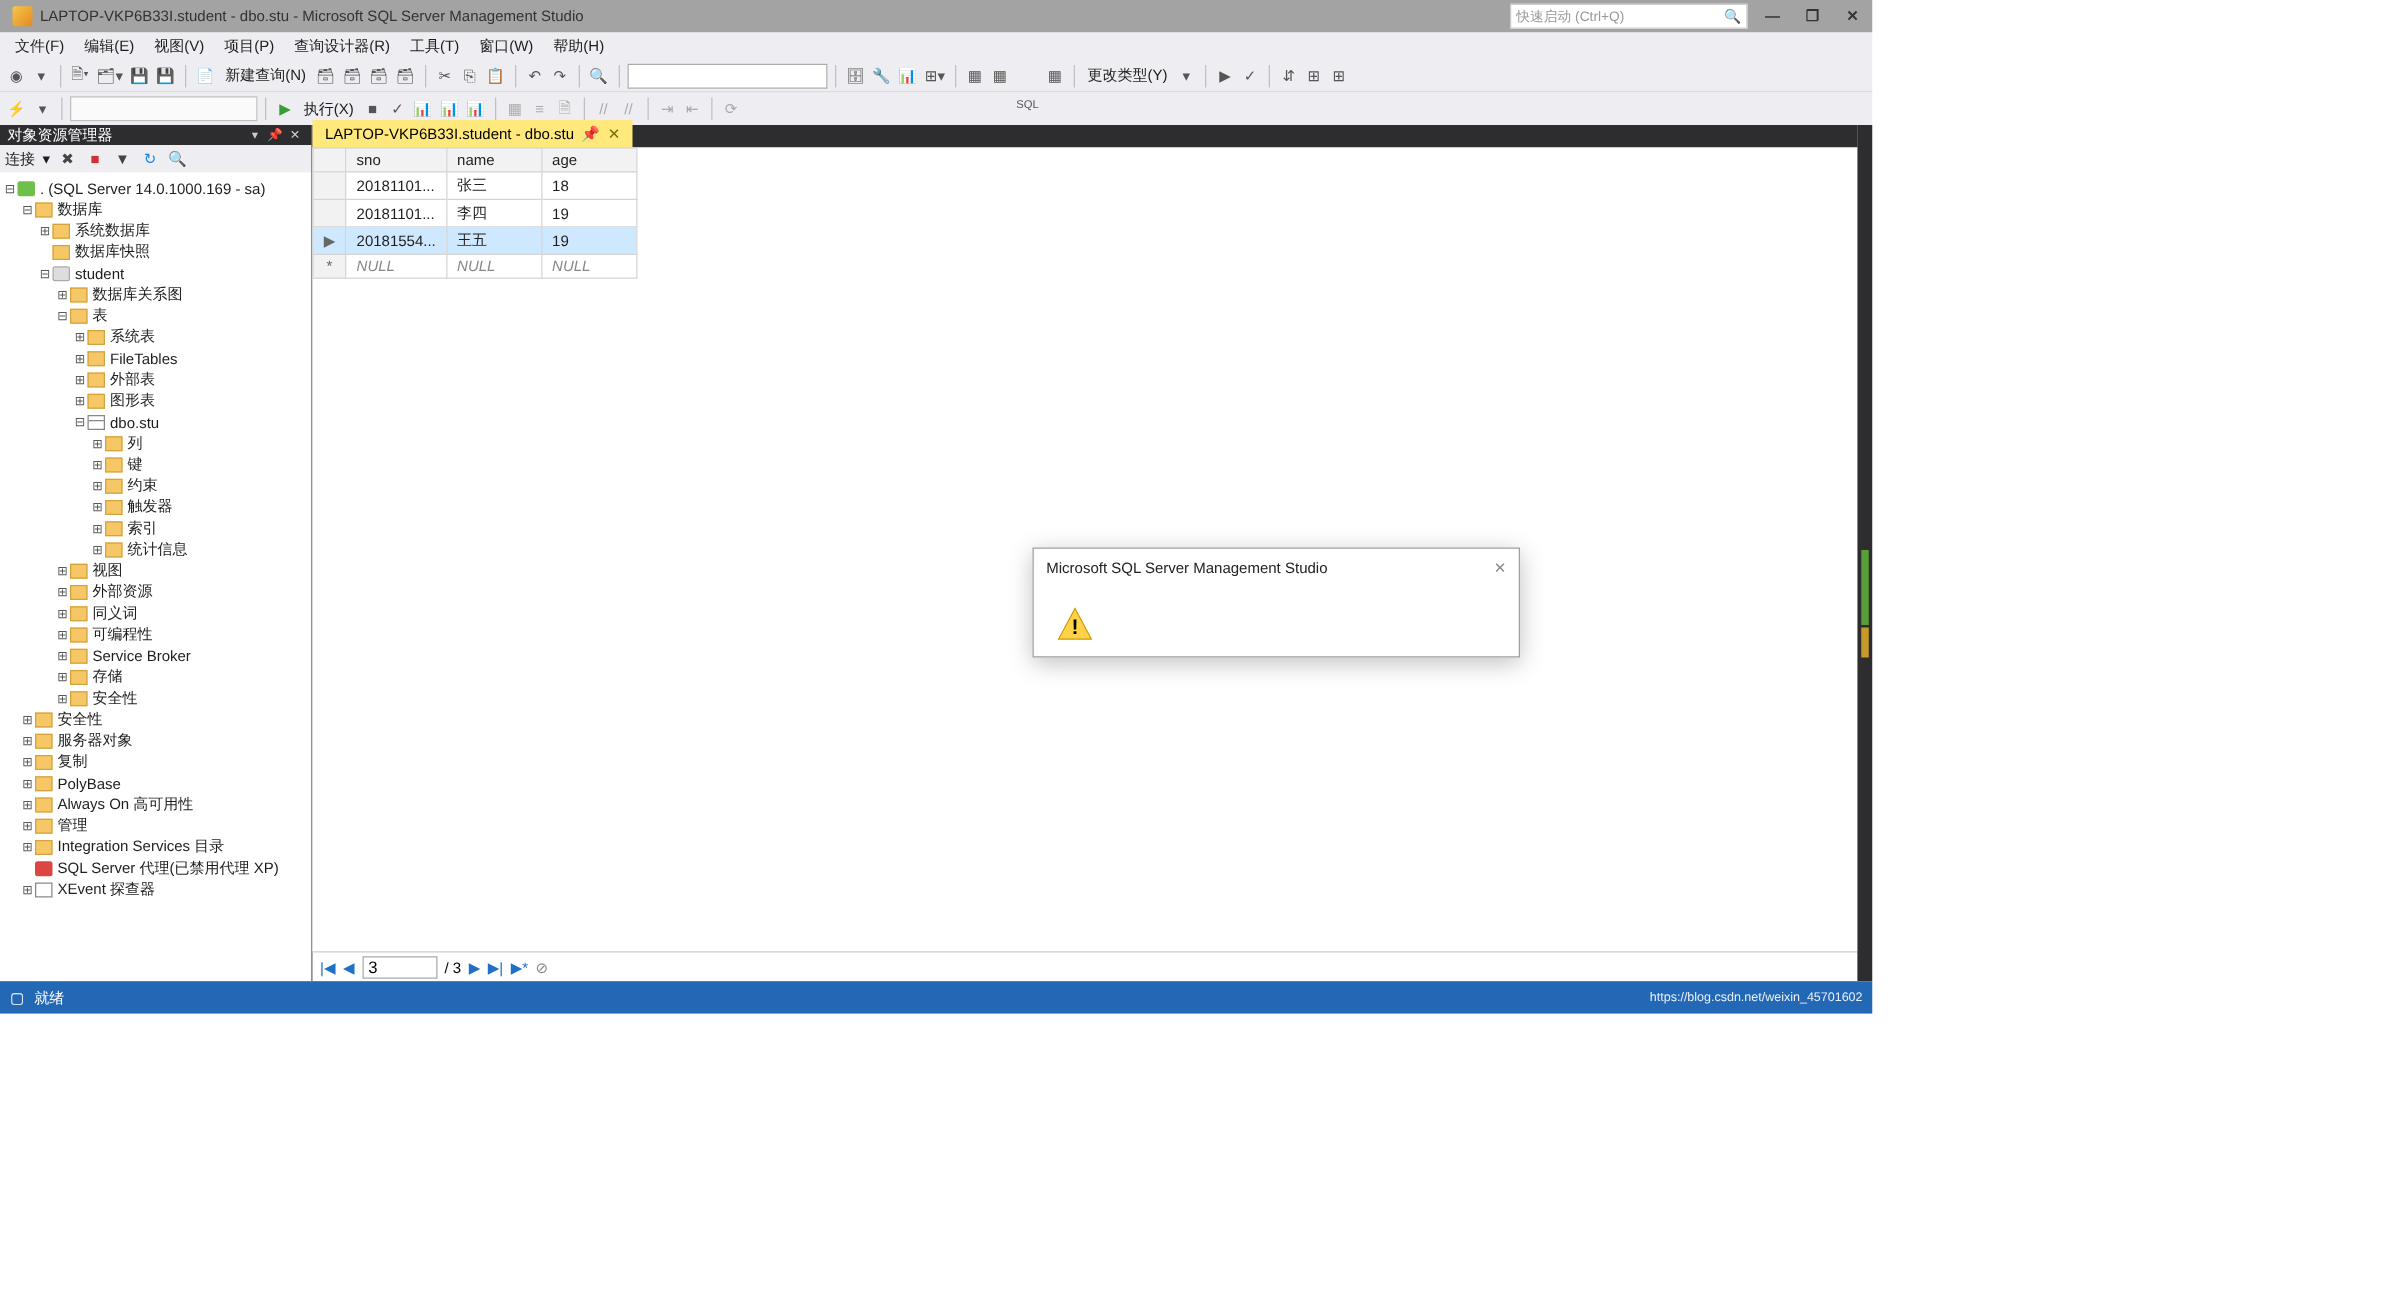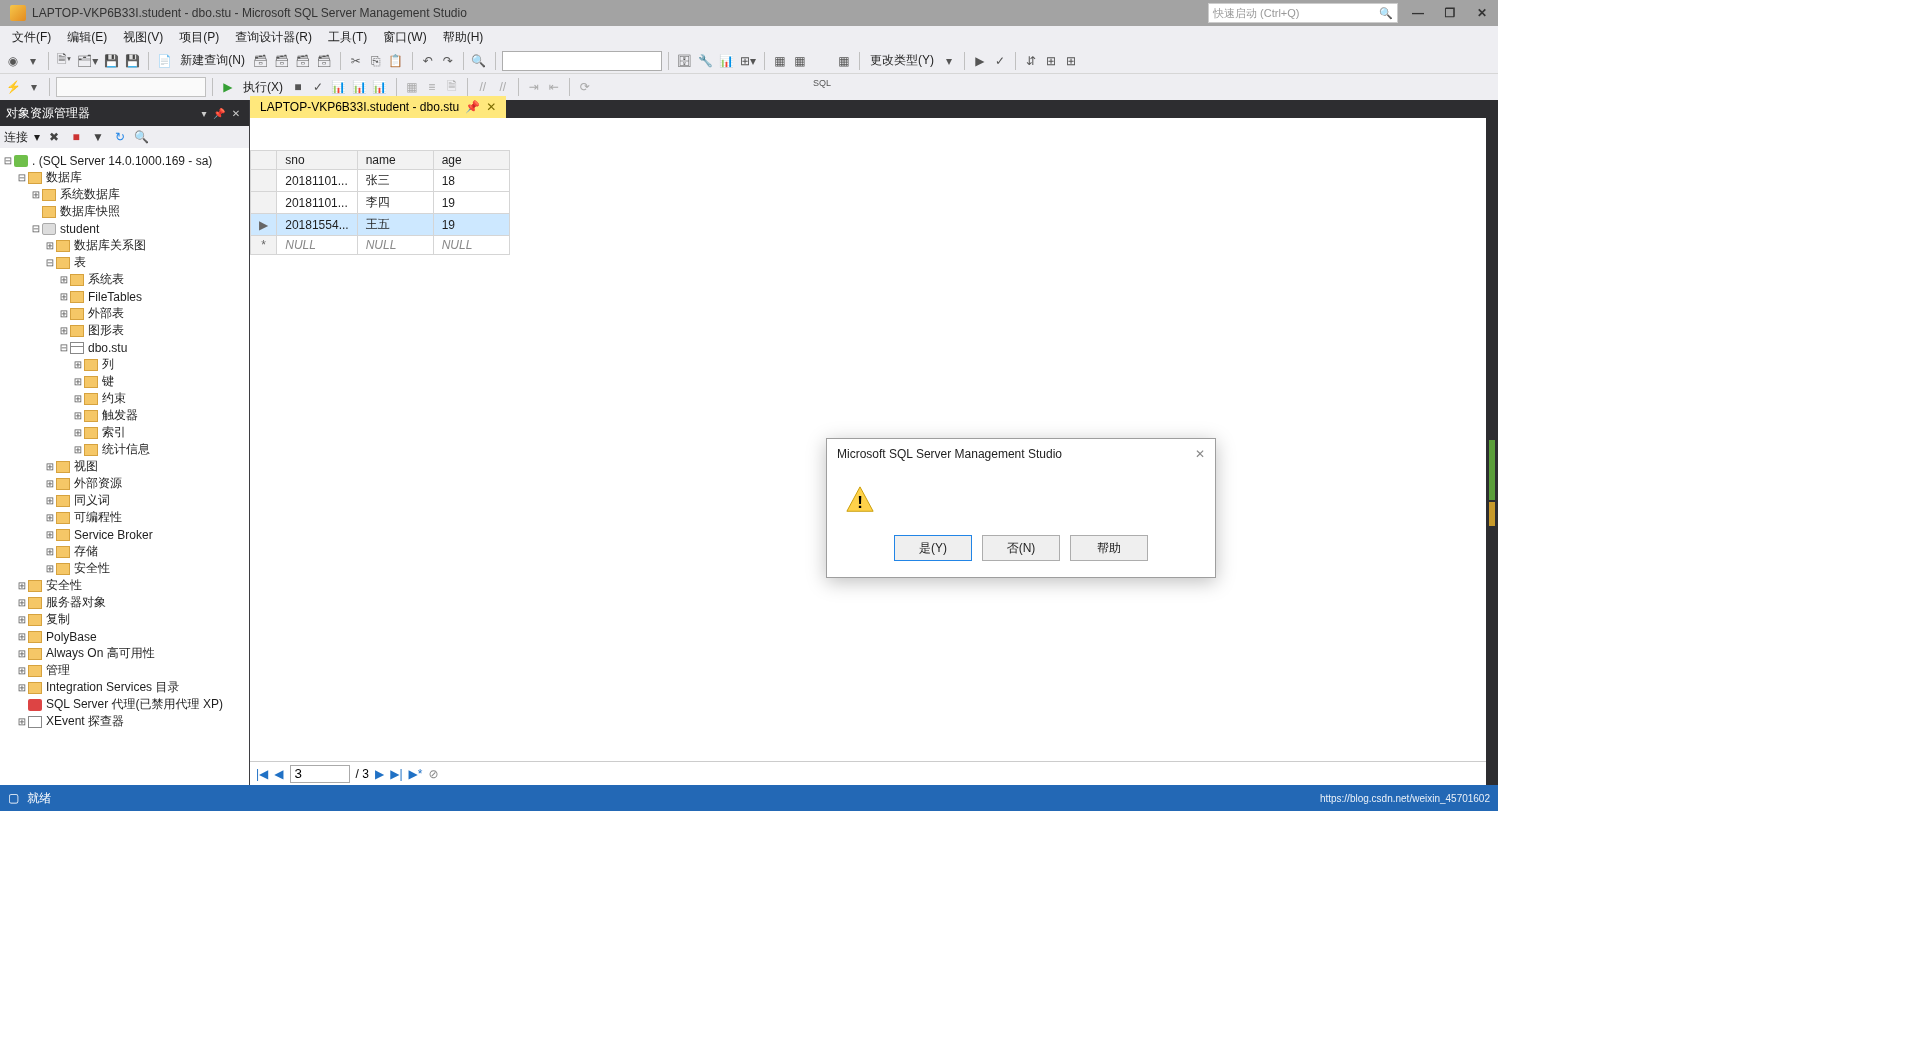--- a/index.html
+++ b/index.html
@@ -23,41 +23,41 @@
 .toolbar { height: 26px; background: #eeeef2; display: flex; align-items: center; padding: 0 4px; gap: 2px; border-bottom: 1px solid #d6d6d6; }
 .tb-btn { min-width: 18px; height: 20px; display: inline-flex; align-items: center; justify-content: center; padding: 0 2px; color: #555; }
 .tb-sep { width: 1px; height: 18px; background: #c0c0c0; margin: 0 4px; }
 .tb-text { font-size: 12px; color: #1e1e1e; padding: 0 4px; }
 .tb-combo { width: 160px; height: 20px; border: 1px solid #adadad; background: #fff; }
 .toolbar2 { height: 26px; background: #eeeef2; display: flex; align-items: center; padding: 0 4px; gap: 2px; }
 
 
 .main { position: absolute; top: 100px; left: 0; right: 12px; bottom: 26px; display: flex; background: #2d2d30; }
 .objexp { width: 250px; background: #f5f5f5; display: flex; flex-direction: column; border-right: 1px solid #3e3e42; }
-.panel-header { height: 26px; background: #2d2d30; color: #fff; display: flex; align-items: center; padding: 0 6px; font-size: 12px; }
+.panel-header { height: 16px; background: #2d2d30; color: #fff; display: flex; align-items: center; padding: 0 6px; font-size: 12px; }
 .panel-header .ph-btns { margin-left: auto; display: flex; gap: 2px; }
 .panel-header .ph-btn { width: 14px; height: 14px; display: flex; align-items: center; justify-content: center; color: #ccc; font-size: 10px; }
 .connbar { height: 22px; background: #eeeef2; display: flex; align-items: center; padding: 0 4px; gap: 6px; font-size: 12px; }
 .connbar .cb { width: 16px; height: 16px; display: inline-flex; align-items: center; justify-content: center; color: #444; }
 .tree { flex: 1; background: #fff; overflow: auto; padding: 4px 0; font-size: 12px; }
 .tree-node { display: flex; align-items: center; height: 17px; white-space: nowrap; }
 .tree-node .tw { width: 12px; text-align: center; color: #5a5a5a; font-size: 10px; }
 .tree-node .folder { width: 14px; height: 12px; background: #f5c767; border: 1px solid #d6a23e; margin-right: 4px; }
 .tree-node .dbicon { width: 14px; height: 12px; background: #ddd; border: 1px solid #aaa; border-radius: 2px; margin-right: 4px; }
 .tree-node .tblicon { width: 14px; height: 12px; background: #fff; border: 1px solid #888; margin-right: 4px; position: relative; }
 .tree-node .tblicon::before { content:""; position:absolute; top:3px; left:0; right:0; height:1px; background:#888; }
 .tree-node .srvicon { width: 14px; height: 12px; background: #6fbf4a; border-radius: 2px; margin-right: 4px; }
 
 
 .editor { flex: 1; background: #fff; display: flex; flex-direction: column; position: relative; }
 .tabbar { height: 18px; background: #2d2d30; display: flex; align-items: flex-end; }
 .doc-tab { height: 22px; background: #ffe87c; color: #000; padding: 0 10px; display: flex; align-items: center; gap: 6px; font-size: 12px; }
 .doc-tab .pin { color: #7a6a00; }
 .doc-tab .close { color: #7a6a00; }
-.grid-area { flex: 1; background: #fff; margin-top: 32px; }
+.grid-area { flex: 1; background: #fff; }
 .grid { border-collapse: collapse; font-size: 12px; }
 .grid th, .grid td { border: 1px solid #d5d5d5; padding: 2px 8px; height: 18px; text-align: left; }
 .grid th { background: #f2f2f2; font-weight: normal; }
 .grid .rowh { width: 20px; background: #f2f2f2; text-align: center; color: #666; font-style: normal; }
 .grid tr.selected td { background: #cde8ff; }
 .grid tr.selected .rowh { background: #cde8ff; }
 .grid .null { font-style: italic; color: #888; }
 .nav { height: 24px; border-top: 1px solid #ccc; display: flex; align-items: center; padding: 0 6px; gap: 6px; color: #2071c5; font-size: 12px; }
 .nav .nb { color: #2071c5; }
 .nav .pg { width: 60px; border: 1px solid #aaa; height: 18px; padding: 0 4px; color:#000; }
@@ -444,25 +444,20 @@
           <span class="dlg-close">✕</span>
         </div>
         <div class="dlg-body">
           <div class="warn-icon">
             <svg viewBox="0 0 32 32">
                 <polygon points="16,2 30,28 2,28" fill="#ffd24a" stroke="#c79a00" stroke-width="1"></polygon>
                 <text x="16" y="24" text-anchor="middle" font-size="18" font-weight="bold" fill="#000">!</text>
               </svg>
           </div>
         </div>
-        <div class="dlg-btns">
-          <div class="dlg-btn primary">是(Y)</div>
-          <div class="dlg-btn">否(N)</div>
-          <div class="dlg-btn">帮助</div>
-        </div>
       </div>
     </div>
   </div>
 </div>
 
 <div class="rightstrip">
   <div class="gm"></div>
     <div class="om"></div>
 </div>
 

